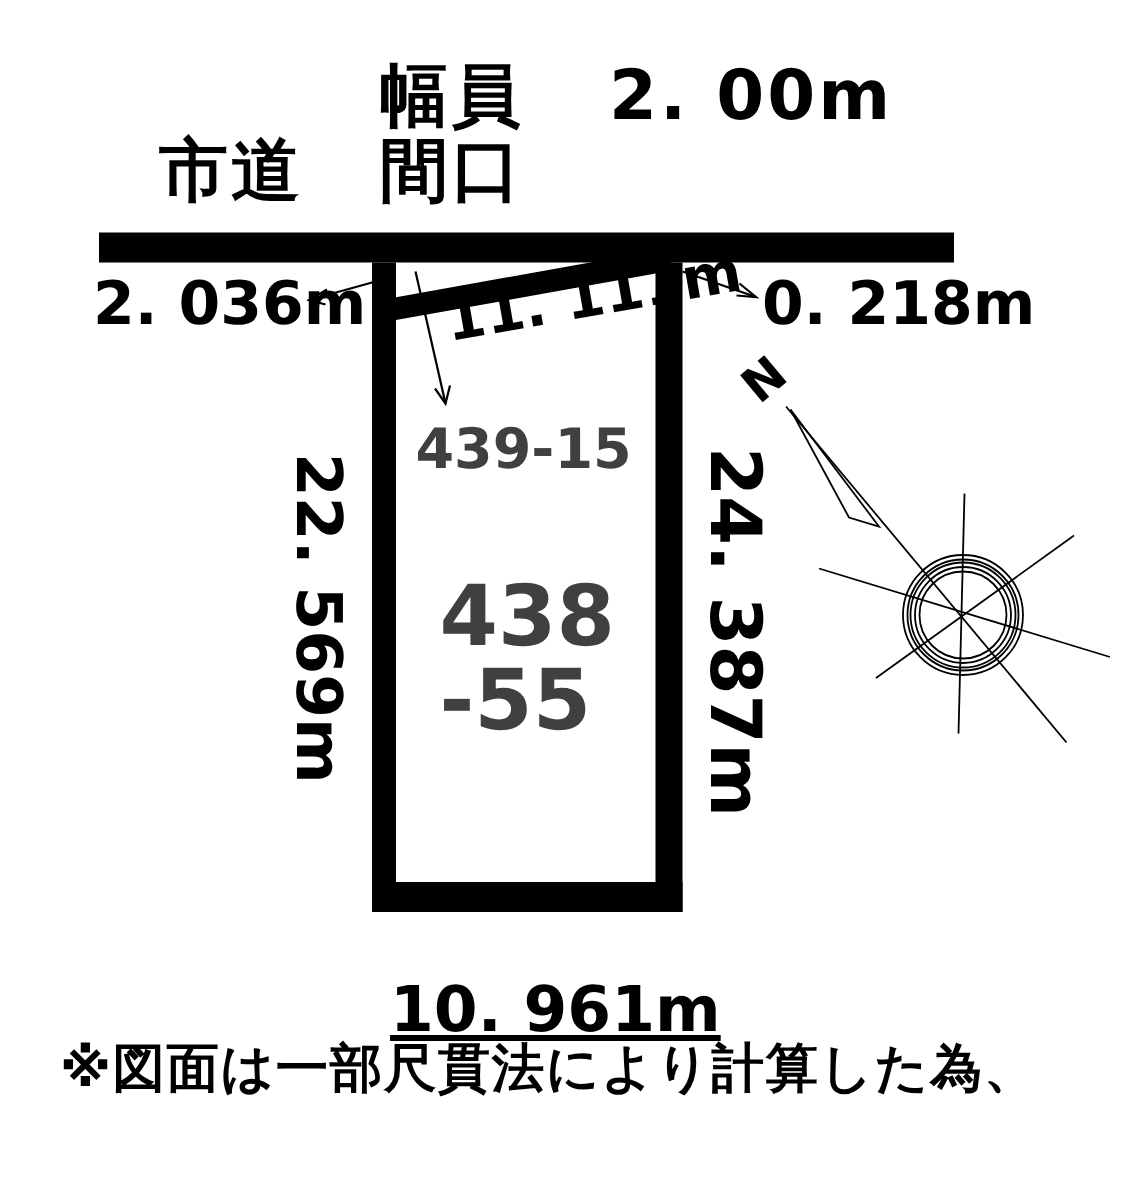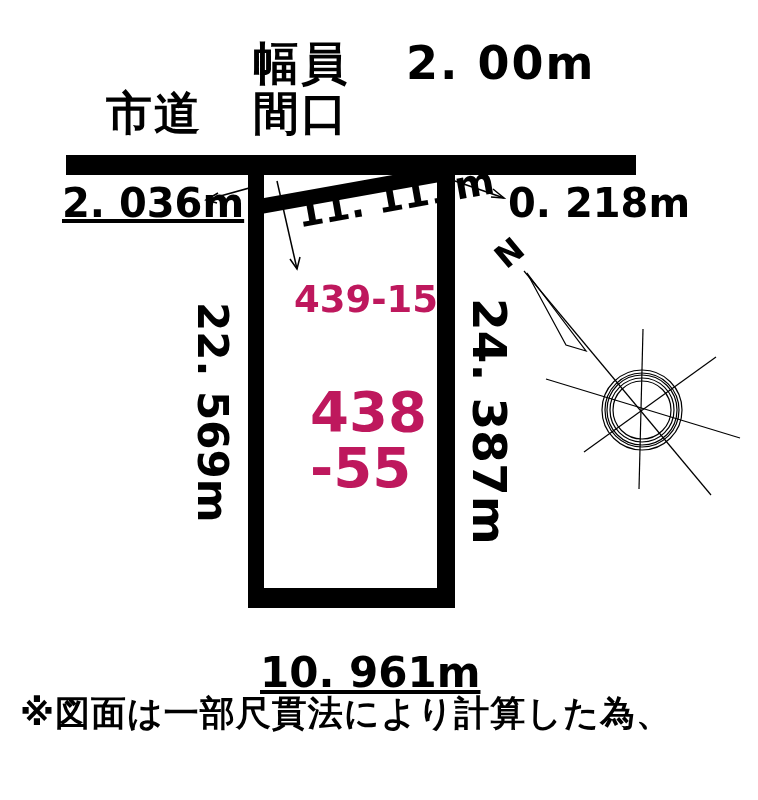--- a/index.html
+++ b/index.html
@@ -13,25 +13,25 @@
     color:#000000;
     border-radius:31px;
   }
   #lineart{position:absolute;left:0;top:0;width:758px;height:800px;}
   .lbl{position:absolute;white-space:nowrap;line-height:1;}
   .t-title{font-size:46px;letter-spacing:2px;}
   .t-dim{font-size:40px;}
   .t-dim-sm{font-size:38px;}
   .rot-cw{transform:rotate(90deg);transform-origin:top left;}
   .rot-edge{transform:rotate(-10deg);transform-origin:top left;}
-  .lot{color:#be185d;margin-left:17px;}
+  .lot{color:#404040;}
   .lot-main{font-size:56px;width:110px;line-height:1.0;}
   .lot-adj{font-size:37px;}
   .north-n{font-size:32px;transform:rotate(-40deg);transform-origin:center;}
-  .disclaimer{font-size:35px;letter-spacing:1px;}
+  .disclaimer{font-size:35px;letter-spacing:1px;margin-left:20px;}
 </style>
 </head>
 <body>
 
 <div id="canvas">
 
   <svg id="lineart" viewBox="0 0 758 800">
 
     <rect x="66" y="155" width="570" height="20" fill="#000"></rect>
 
@@ -69,21 +69,21 @@
       <line x1="546" y1="379" x2="740" y2="438"></line>
       <line x1="584" y1="452" x2="716" y2="357"></line>
     </g>
   </svg>
 
   <div class="lbl t-title" style="left:253px;top:40px;">幅員</div>
   <div class="lbl t-title" style="left:406px;top:40px;">2. 00m</div>
   <div class="lbl t-title" style="left:106px;top:90px;">市道</div>
   <div class="lbl t-title" style="left:253px;top:90px;">間口</div>
 
-  <div class="lbl t-dim" style="left:62px;top:183px;text-decoration:underline;">2. 036m</div>
+  <div class="lbl t-dim" style="left:62px;top:183px;">2. 036m</div>
   <div class="lbl t-dim" style="left:508px;top:183px;">0. 218m</div>
   <div class="lbl t-dim-sm rot-edge" style="left:294px;top:196px;">11. 111m</div>
   <div class="lbl rot-cw" style="left:233px;top:302px;font-size:42px;">22. 569m</div>
   <div class="lbl rot-cw" style="left:513px;top:298px;font-size:47px;">24. 387m</div>
   <div class="lbl" style="left:260px;top:652px;font-size:42px;text-decoration:underline;">10. 961m</div>
 
   <div class="lbl lot lot-adj" style="left:277px;top:281px;">439-15</div>
   <div class="lbl lot lot-main" style="left:293px;top:384px;">
     <div>438</div>
     <div>-55</div>

